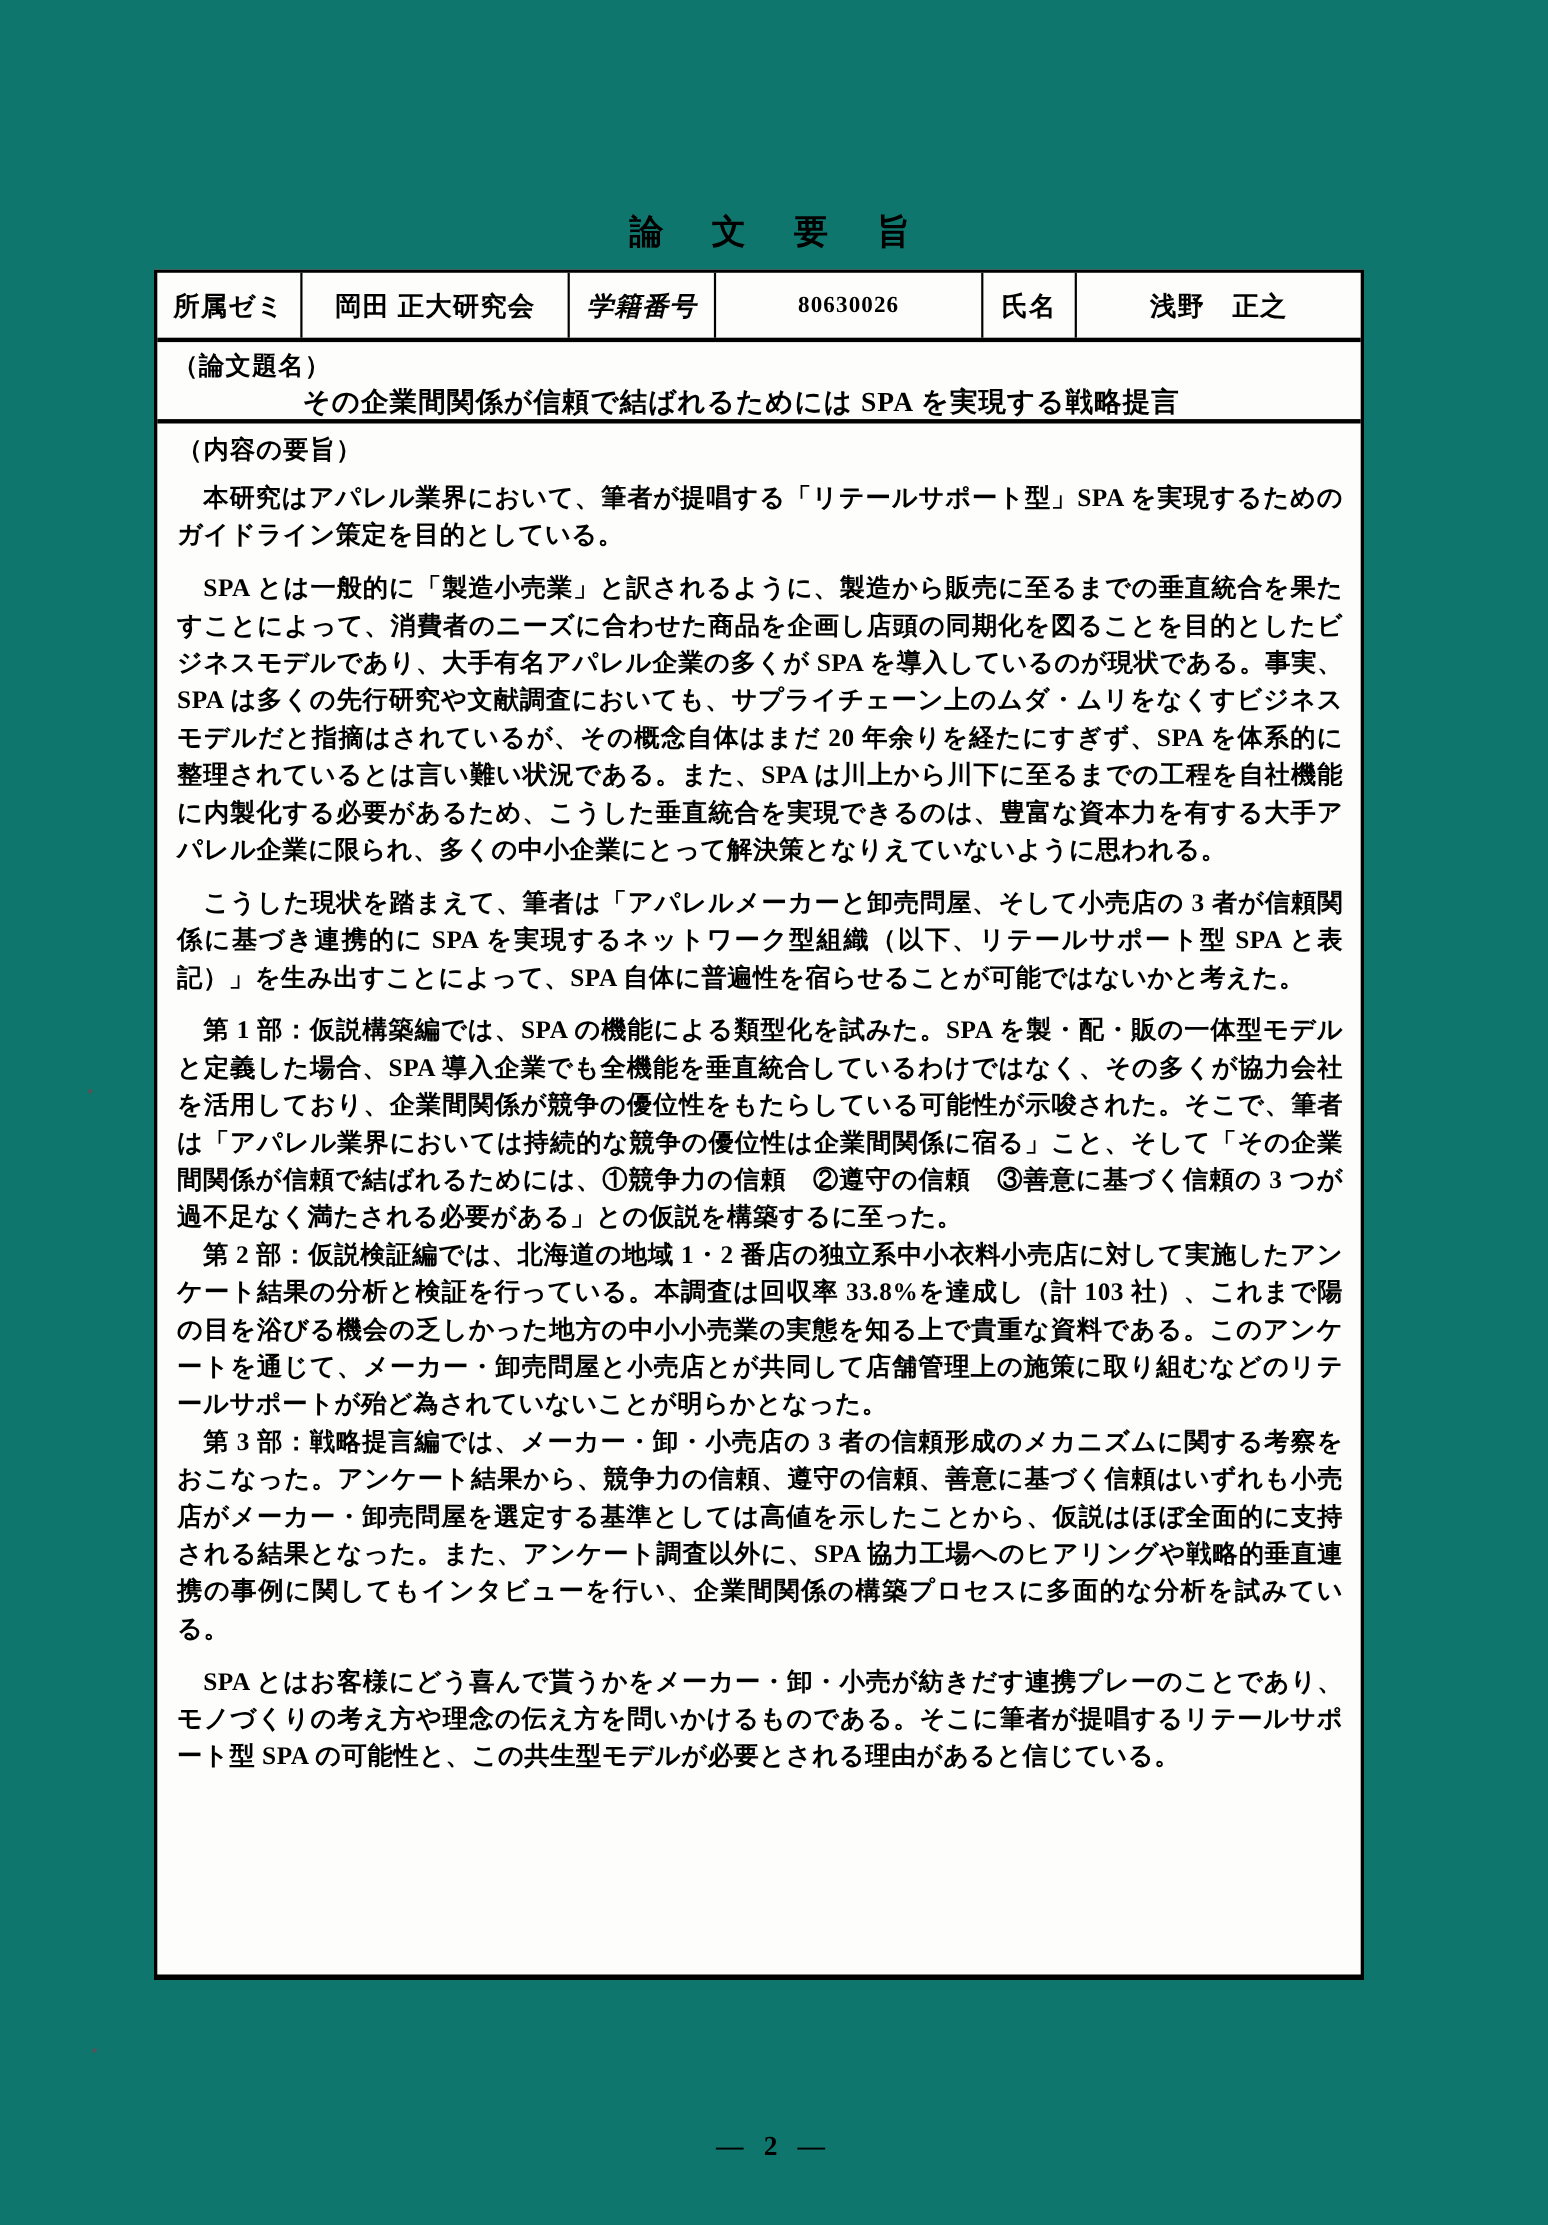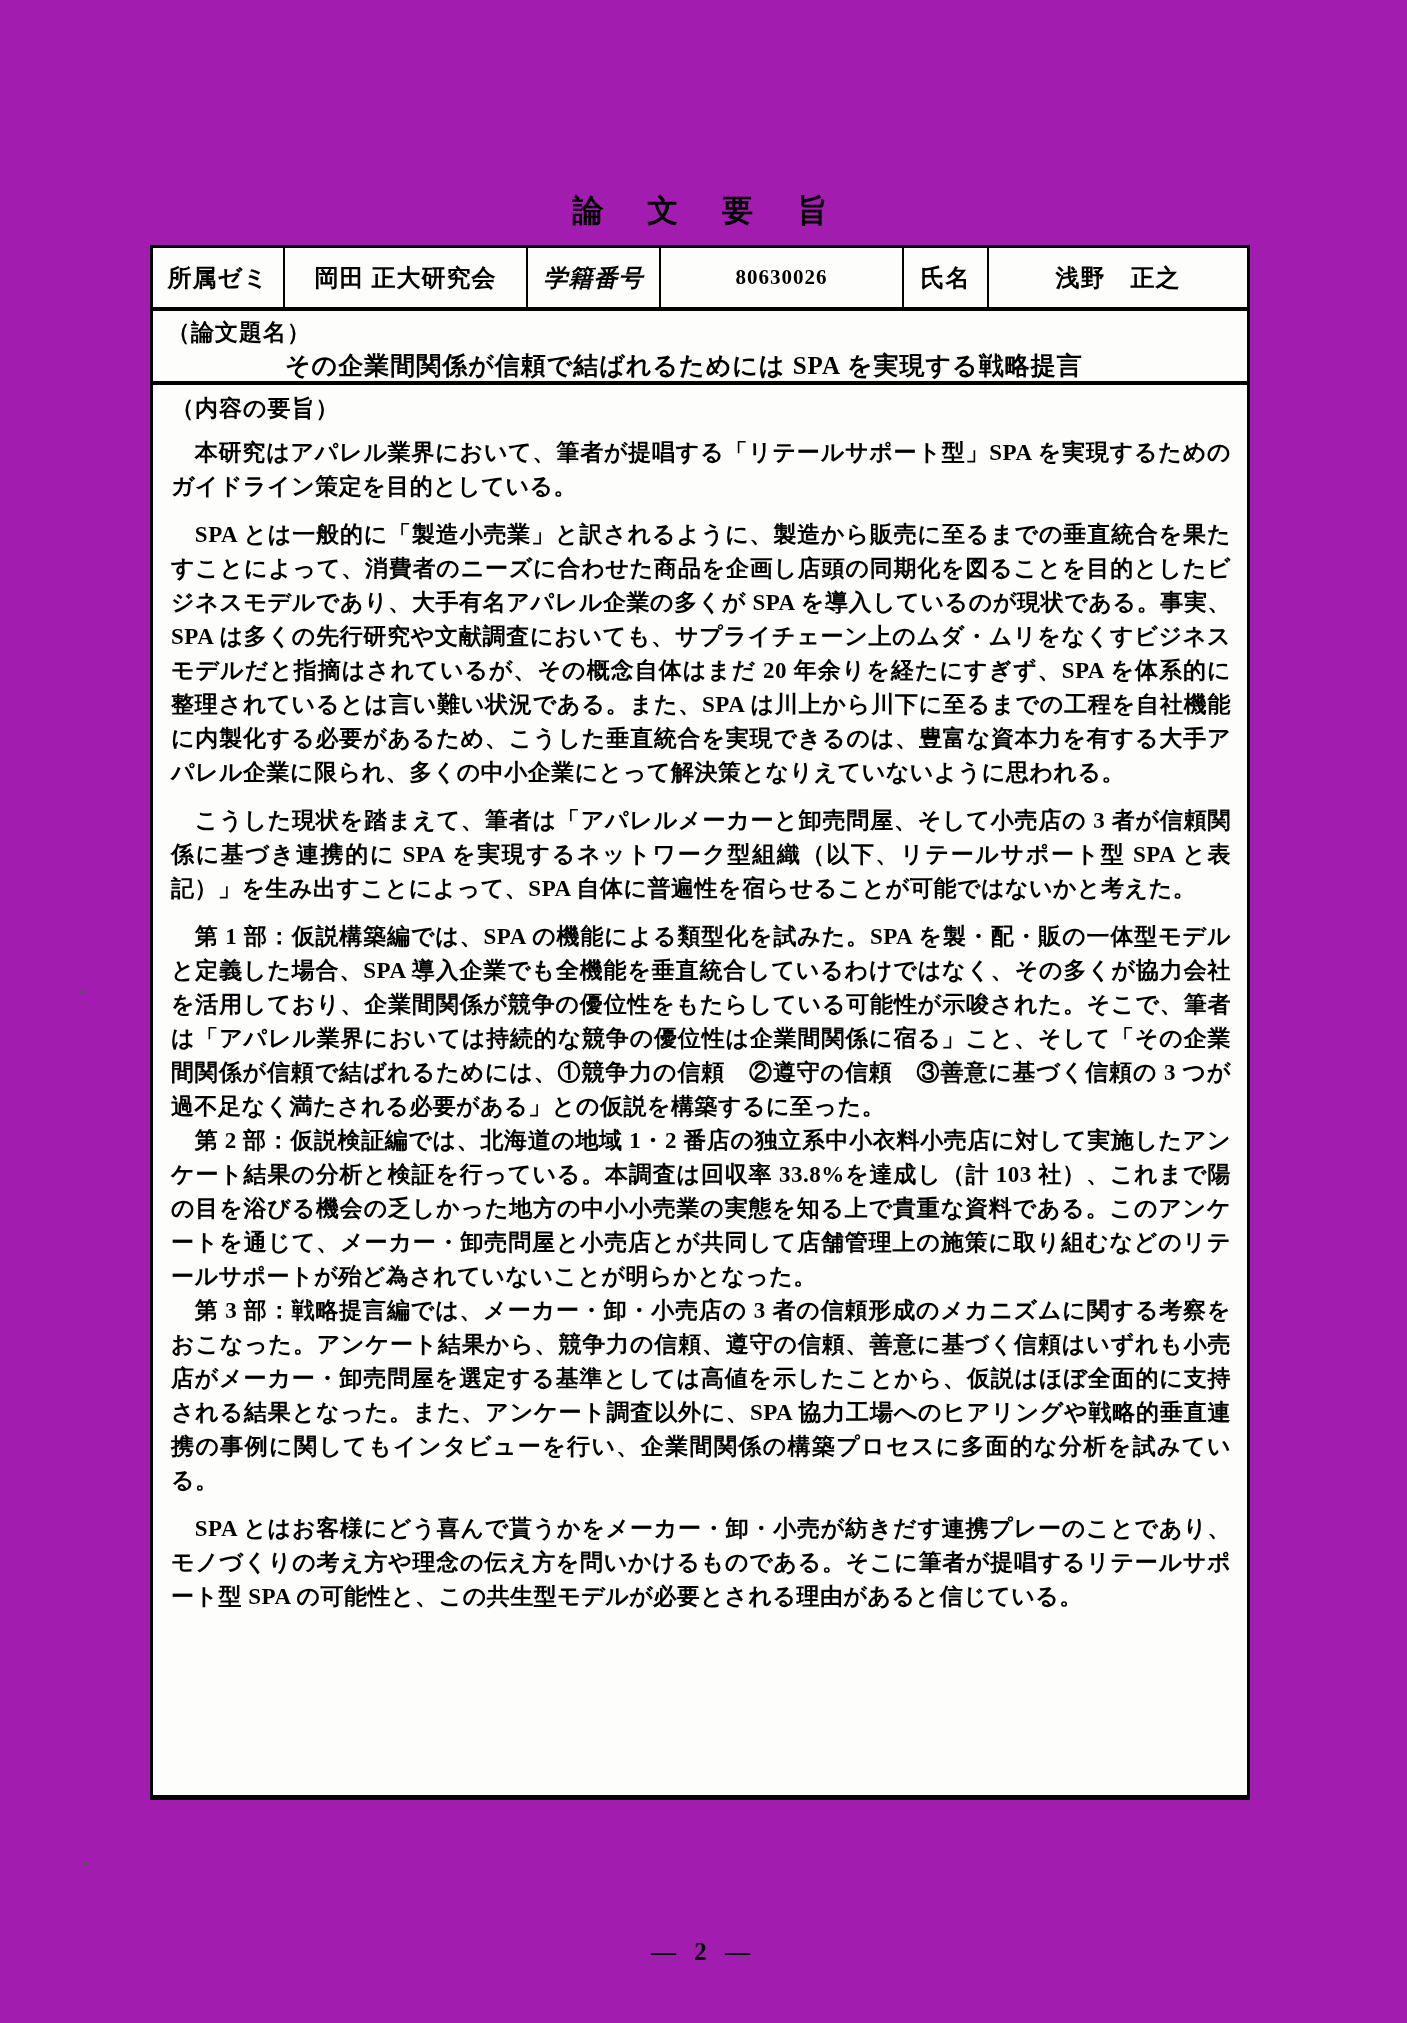--- a/index.html
+++ b/index.html
@@ -4,40 +4,40 @@
 <style>
   html, body {
     margin: 0;
     padding: 0;
     background: #e8e8e8;
   }
   .page {
     position: relative;
     width: 1407px;
     height: 2023px;
-    background: #a21caf;
+    background: #0f766e;
     font-family: "Liberation Serif", "DejaVu Serif", serif;
     color: #000;
     overflow: hidden;
   }
   .doc-title {
     position: absolute;
     top: 190px;
     left: 150px;
     width: 1100px;
     margin: 0;
     text-align: center;
     font-size: 31px;
     font-weight: bold;
     letter-spacing: 18px;
     text-indent: 18px; 
   }
   .main-table {
     position: absolute;
-    left: 150px;
+    left: 140px;
     top: 245px;
     width: 1100px;
     height: 1555px;
     box-sizing: border-box;
     border: 3px solid #000;
     border-bottom-width: 5px;
     display: flex;
     flex-direction: column;
     background: #fdfdfb;
   }

